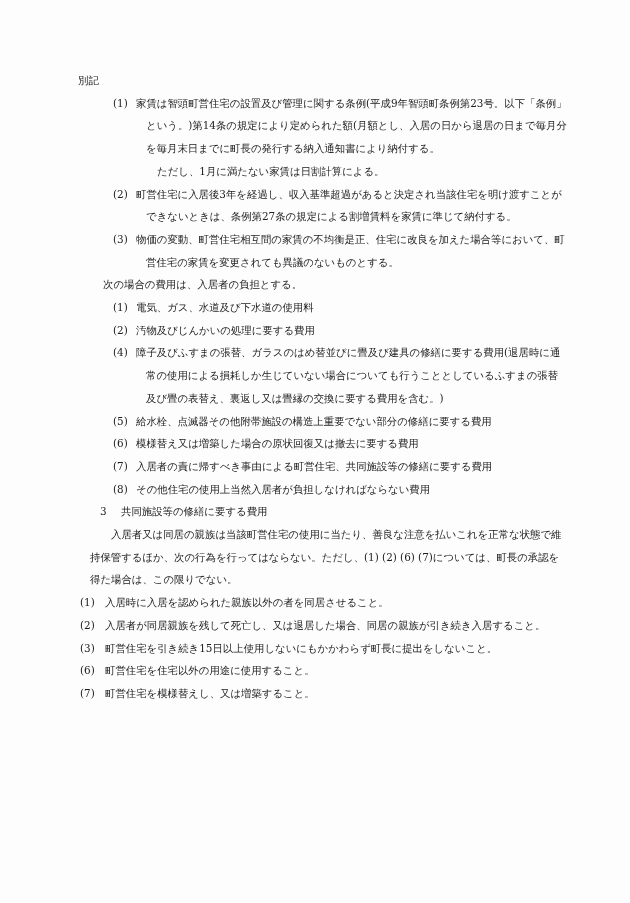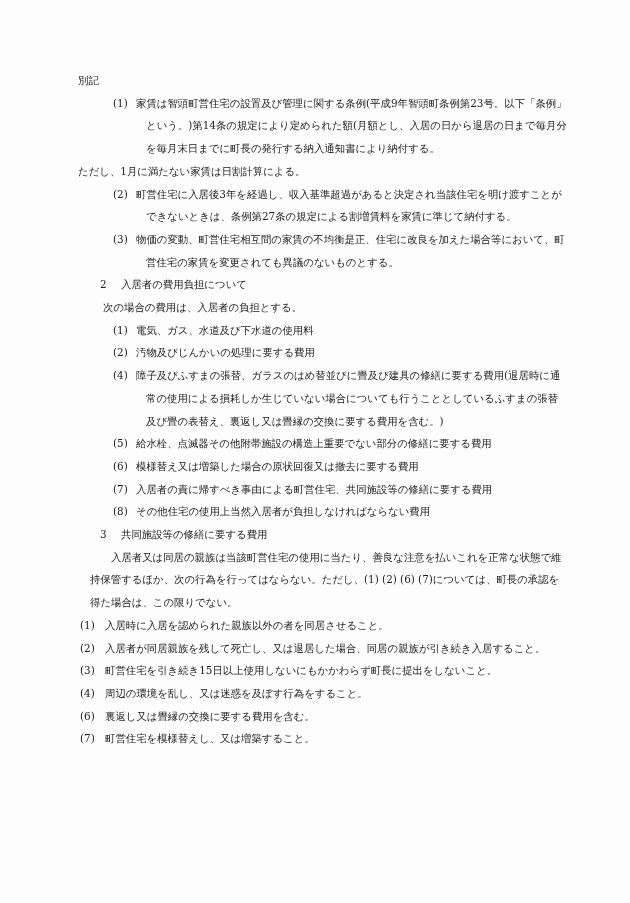--- a/index.html
+++ b/index.html
@@ -21,21 +21,21 @@
     line-height: 22.7px;
     text-align: left;
   }
   .doc-label { margin-left: 0; }
   .sec-head { margin-left: 22px; }
   .sec-num { display: inline-block; width: 21px; }
   
   .item12 { margin-left: 68px; text-indent: -33px; }
   .item12 .marker { display: inline-block; width: 23px; text-indent: 0; }
   
-  .note { }
+  .note { margin-left: 79px; }
   
   .intro2 { margin-left: 25px; }
   
   .intro3 { margin-left: 12px; text-indent: 21px; }
   
   .item3 { margin-left: 27px; text-indent: -25px; }
   .item3 .marker { display: inline-block; width: 25px; text-indent: 0; }
 </style>
 </head>
 <body>
@@ -48,39 +48,37 @@
 
     <div class="item12"><span class="marker">(1)</span><span>家賃は智頭町営住宅の設置及び管理に関する条例(平成9年智頭町条例第23号。以下「条例」という。)第14条の規定により定められた額(月額とし、入居の日から退居の日まで毎月分を毎月末日までに町長の発行する納入通知書により納付する。</span></div>
     <div class="note">ただし、1月に満たない家賃は日割計算による。</div>
 
     <div class="item12"><span class="marker">(2)</span><span>町営住宅に入居後3年を経過し、収入基準超過があると決定され当該住宅を明け渡すことができないときは、条例第27条の規定による割増賃料を家賃に準じて納付する。</span></div>
 
     <div class="item12"><span class="marker">(3)</span><span>物価の変動、町営住宅相互間の家賃の不均衡是正、住宅に改良を加えた場合等において、町営住宅の家賃を変更されても異議のないものとする。</span></div>
   </div>
 
   <div>
-    <div class="sec-head"><span class="sec-num">2</span><span>入居者の費用負担について</span></div>
 
     <div class="intro2">次の場合の費用は、入居者の負担とする。</div>
 
     <div class="item12"><span class="marker">(1)</span><span>電気、ガス、水道及び下水道の使用料</span></div>
     <div class="item12"><span class="marker">(2)</span><span>汚物及びじんかいの処理に要する費用</span></div>
     <div class="item12"><span class="marker">(4)</span><span>障子及びふすまの張替、ガラスのはめ替並びに畳及び建具の修繕に要する費用(退居時に通常の使用による損耗しか生じていない場合についても行うこととしているふすまの張替及び畳の表替え、裏返し又は畳縁の交換に要する費用を含む。)</span></div>
     <div class="item12"><span class="marker">(5)</span><span>給水栓、点滅器その他附帯施設の構造上重要でない部分の修繕に要する費用</span></div>
     <div class="item12"><span class="marker">(6)</span><span>模様替え又は増築した場合の原状回復又は撤去に要する費用</span></div>
     <div class="item12"><span class="marker">(7)</span><span>入居者の責に帰すべき事由による町営住宅、共同施設等の修繕に要する費用</span></div>
     <div class="item12"><span class="marker">(8)</span><span>その他住宅の使用上当然入居者が負担しなければならない費用</span></div>
   </div>
 
   <div>
     <div class="sec-head"><span class="sec-num">3</span><span>共同施設等の修繕に要する費用</span></div>
 
     <div class="intro3">入居者又は同居の親族は当該町営住宅の使用に当たり、善良な注意を払いこれを正常な状態で維持保管するほか、次の行為を行ってはならない。ただし、(1) (2) (6) (7)については、町長の承認を得た場合は、この限りでない。</div>
 
     <div class="item3"><span class="marker">(1)</span><span>入居時に入居を認められた親族以外の者を同居させること。</span></div>
     <div class="item3"><span class="marker">(2)</span><span>入居者が同居親族を残して死亡し、又は退居した場合、同居の親族が引き続き入居すること。</span></div>
     <div class="item3"><span class="marker">(3)</span><span>町営住宅を引き続き15日以上使用しないにもかかわらず町長に提出をしないこと。</span></div>
-    <div class="item3"><span class="marker">(4)</span><span>周辺の環境を乱し、又は迷惑を及ぼす行為をすること。</span></div>
-    <div class="item3"><span class="marker">(6)</span><span>裏返し又は畳縁の交換に要する費用を含む。</span></div>
+    <div class="item3"><span class="marker">(6)</span><span>町営住宅を住宅以外の用途に使用すること。</span></div>
     <div class="item3"><span class="marker">(7)</span><span>町営住宅を模様替えし、又は増築すること。</span></div>
   </div>
 
 </div>
 
 </body></html>

